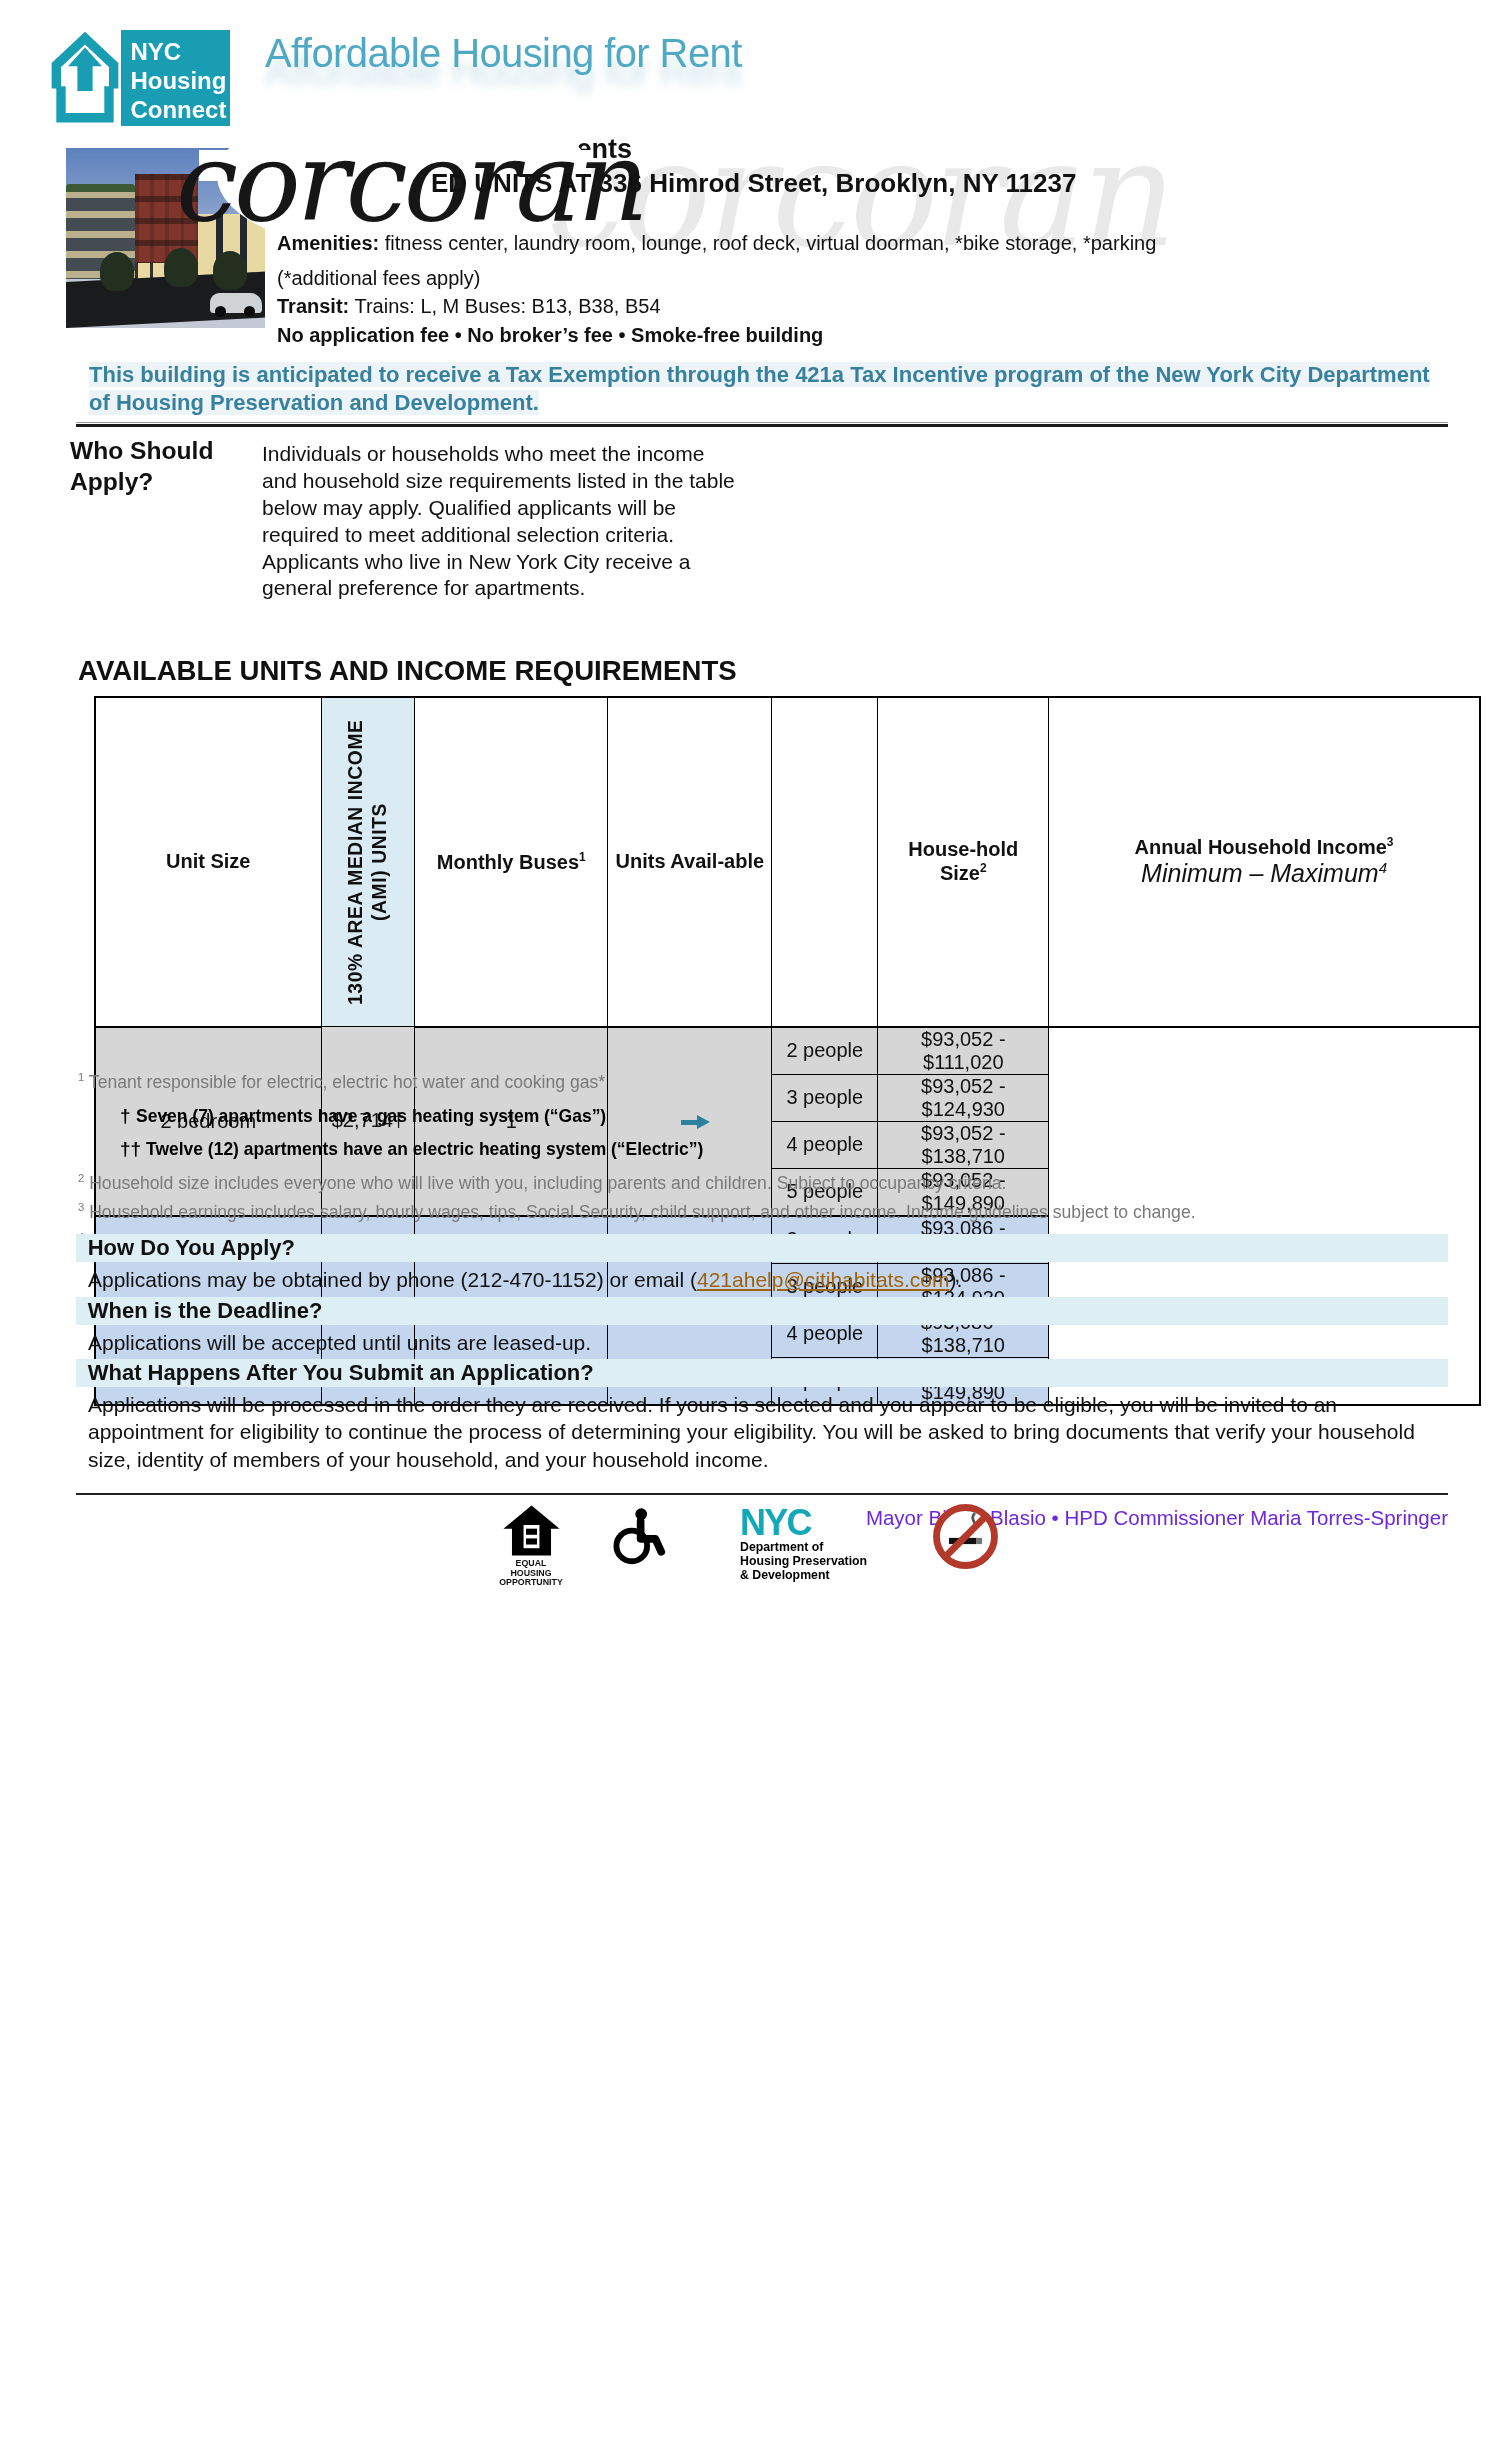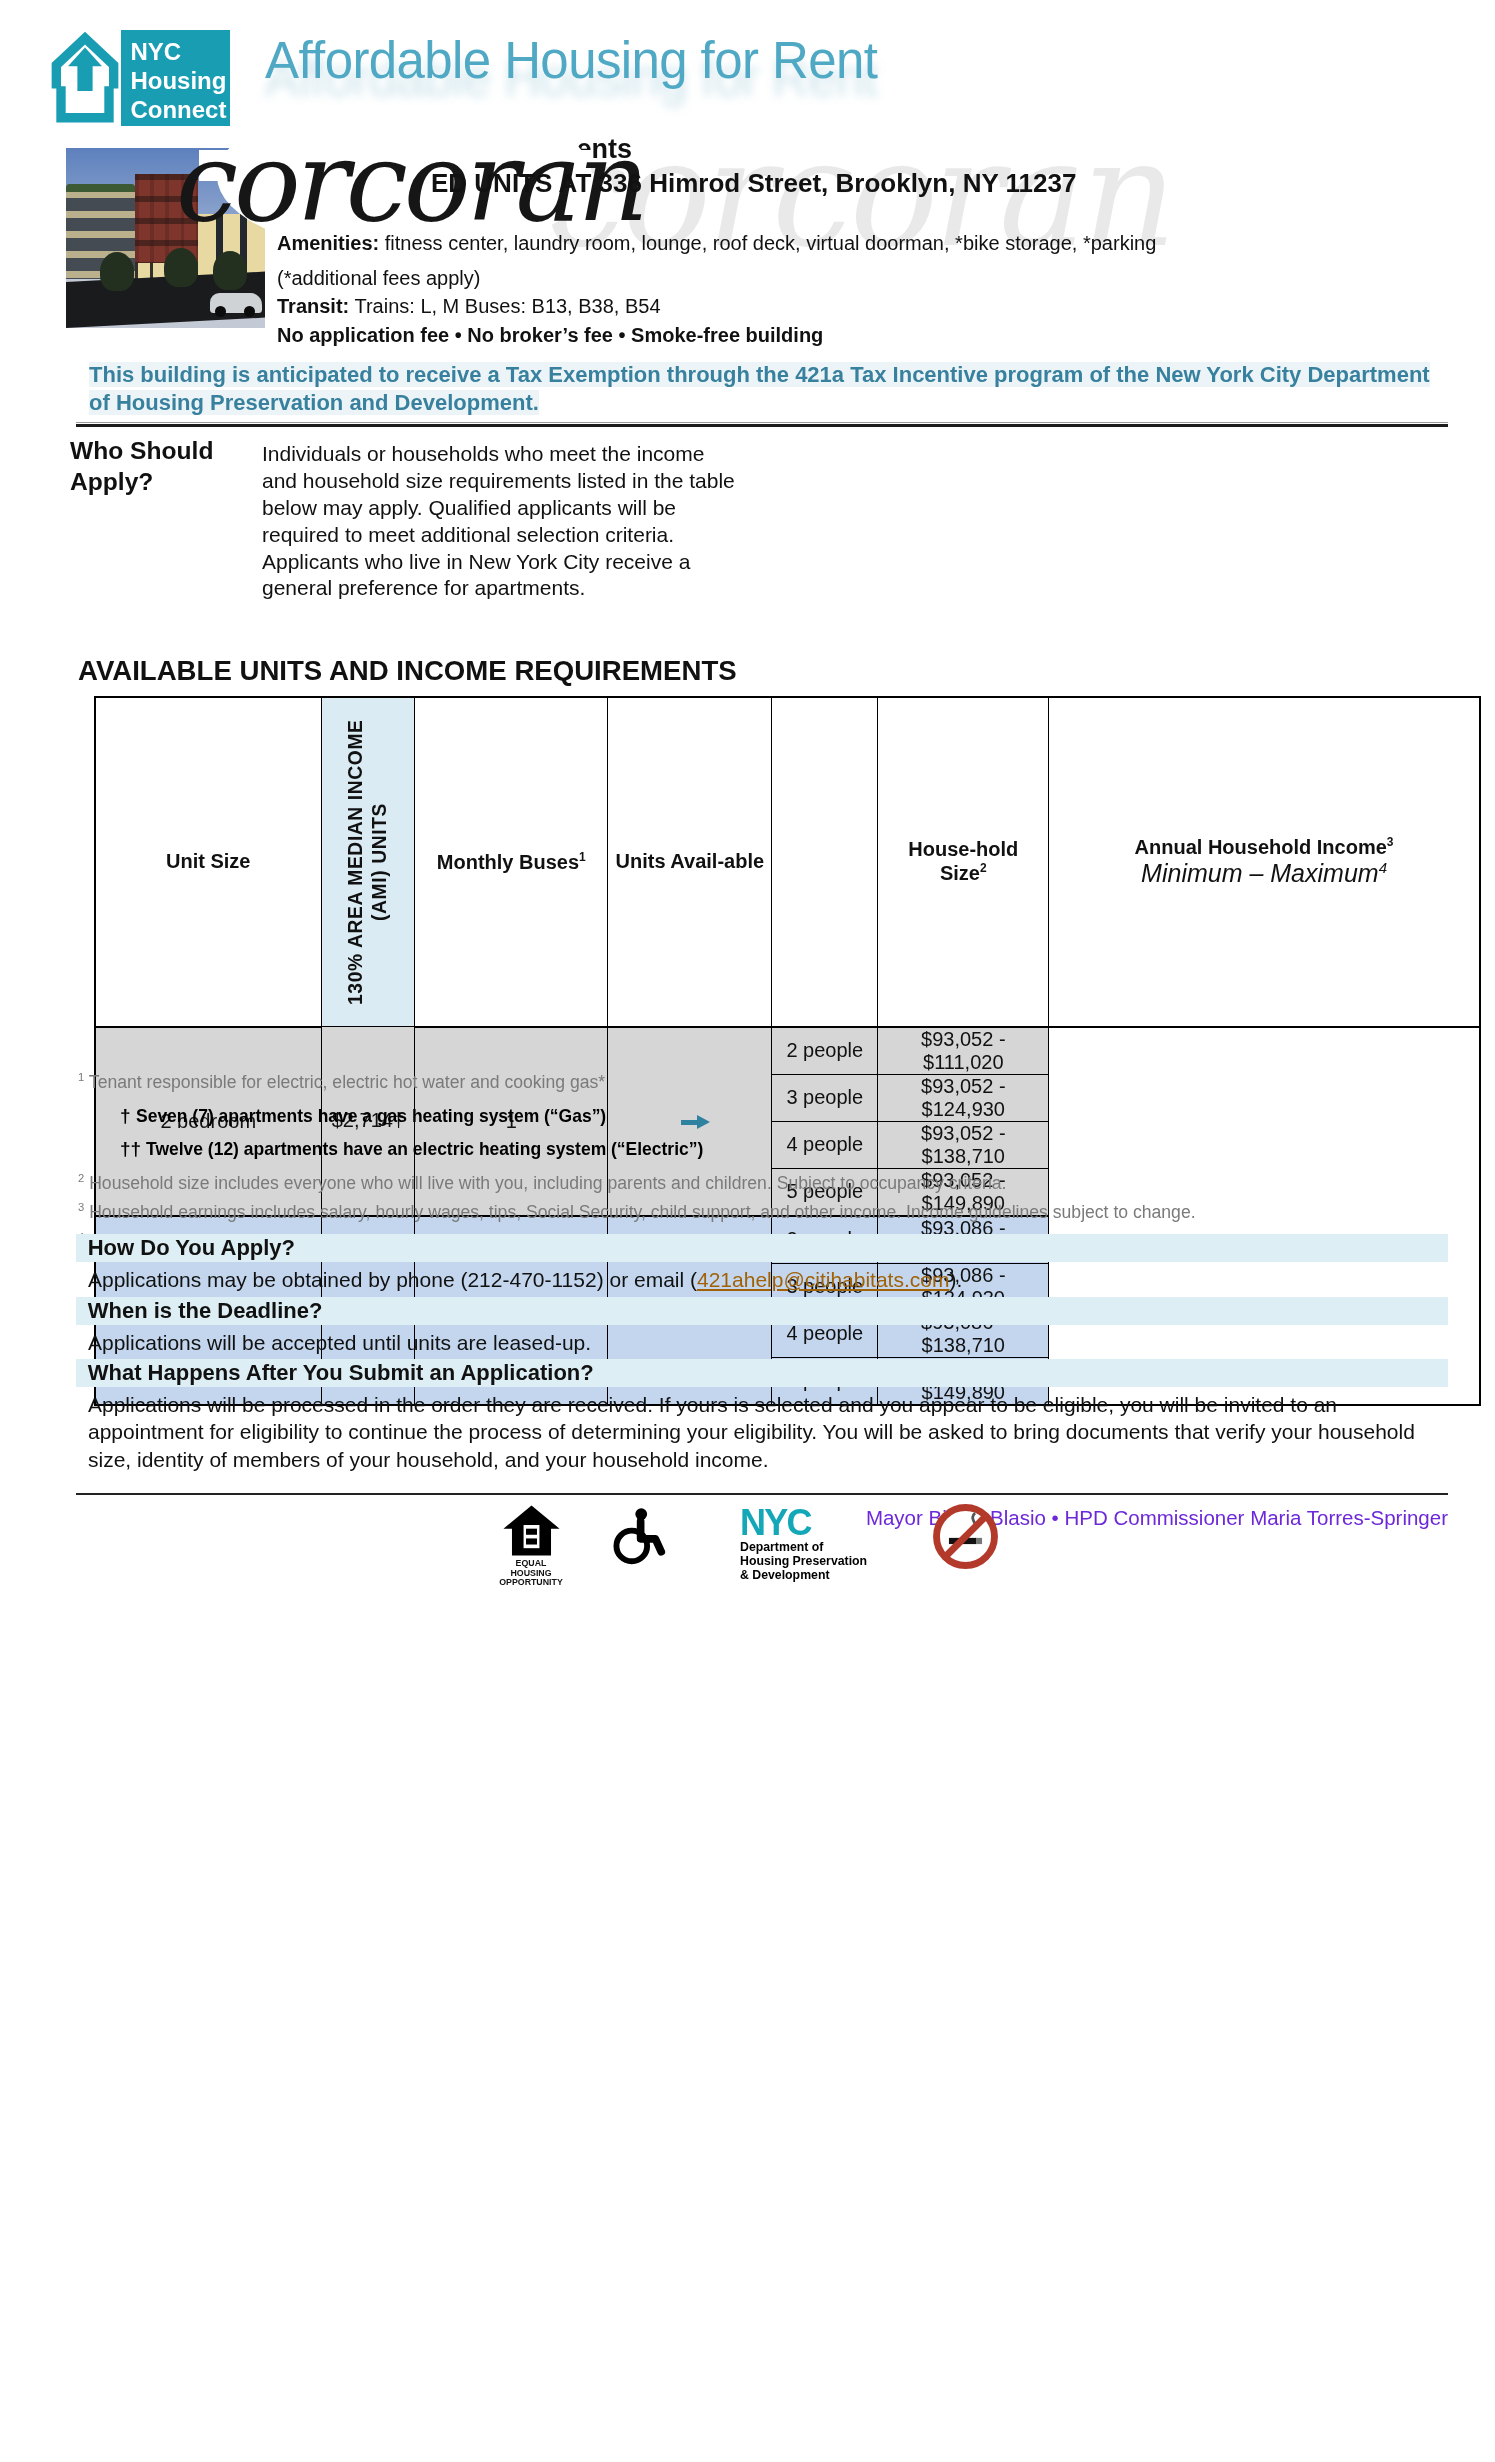--- a/index.html
+++ b/index.html
@@ -4,21 +4,21 @@
 <style>
   html,body{margin:0;padding:0;background:#888;}
   .page{position:relative;width:1495px;height:2462px;background:#fff;overflow:hidden;
         font-family:"Liberation Sans",sans-serif;color:#111;}
   .abs{position:absolute;}
 
   
   .hc-logo-house{left:49px;top:30px;width:72px;height:96px;z-index:6;}
   .hc-logo-box{left:121px;top:30px;width:109px;height:96px;background:#189db3;z-index:6;
                color:#fff;font-weight:bold;font-size:24px;line-height:1.2;padding:8.2px 0 0 9.4px;box-sizing:border-box;}
-  .main-title{left:265px;top:30.5px;font-size:51px;color:#4fa8c4;letter-spacing:-0.6px;z-index:6;
+  .main-title{left:265px;top:30.5px;font-size:40px;color:#4fa8c4;letter-spacing:-0.6px;z-index:6;
               text-shadow:0 17.6px 9.4px rgba(110,175,198,.35);white-space:nowrap;}
 
   .building-name{left:482px;top:134px;font-size:27px;font-weight:bold;z-index:2;white-space:nowrap;}
   .cover-ellipse{left:217px;top:97px;width:375px;height:158px;background:#fff;border-radius:50%;z-index:3;}
   .cover-rect{left:199px;top:150px;width:392px;height:30.5px;background:#fff;z-index:3;}
   .corcoran-watermark{left:545px;top:109px;font-family:"DejaVu Serif",serif;font-style:italic;
                       font-size:147px;color:#dcdcdc;opacity:.6;z-index:1;letter-spacing:-4.7px;white-space:nowrap;}
   .corcoran-logo{left:176px;top:117px;font-family:"DejaVu Serif",serif;font-style:italic;
                  font-size:111px;color:#161616;z-index:4;letter-spacing:-4.1px;white-space:nowrap;}
   .address-line{left:431px;top:168px;font-size:26px;font-weight:bold;z-index:5;white-space:nowrap;}

